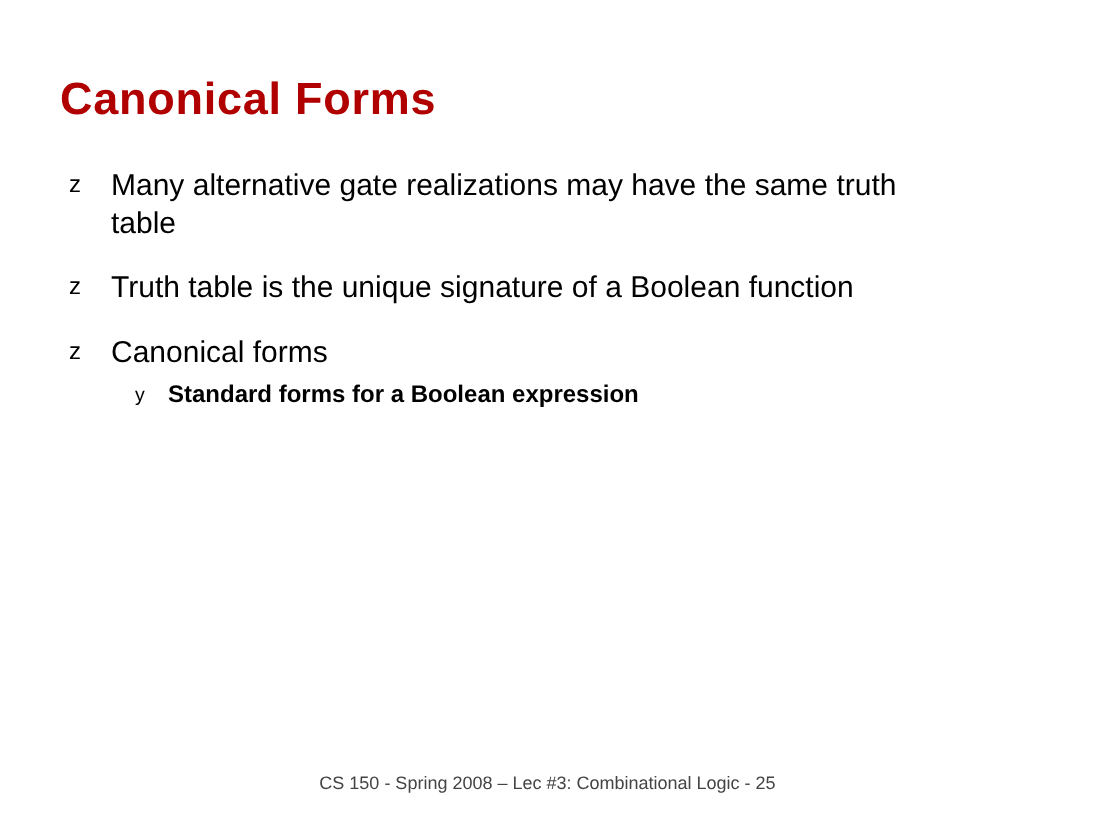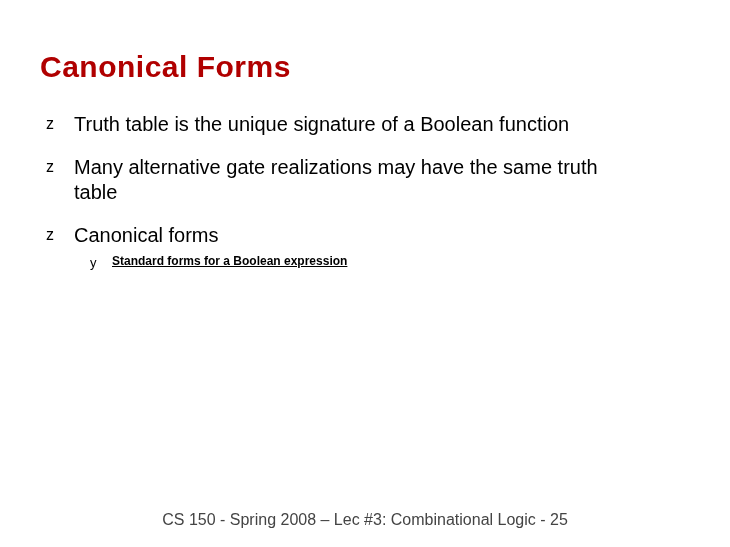--- a/index.html
+++ b/index.html
@@ -3,36 +3,36 @@
 <meta charset="utf-8">
 <style>
   * { margin: 0; padding: 0; box-sizing: border-box; }
   html, body { width: 730px; height: 547px; background: #ffffff; font-family: "Comic Sans MS", "Comic Sans", cursive, sans-serif; color: #000; }
   .slide { width: 642px; height: 547px; position: relative; padding: 50px 40px 16px 40px; }
   .title { font-size: 30px; font-weight: bold; color: #b00000; margin-bottom: 28px; letter-spacing: 0.5px; }
   .level1 { list-style: none; margin: 0 0 18px 6px; }
   .level1 > li { font-size: 20px; margin-bottom: 18px; position: relative; padding-left: 28px; line-height: 1.25; }
   .level1 > li::before { content: "z"; font-family: "Wingdings", sans-serif; position: absolute; left: 0; top: 2px; font-size: 16px; }
   .level2 { list-style: none; margin: 6px 0 0 16px; }
-  .level2 > li { font-size: 12px; font-weight: bold; margin-bottom: 2px; position: relative; padding-left: 22px; line-height: 1.3; text-decoration: underline; }
+  .level2 > li { font-size: 16px; font-weight: bold; margin-bottom: 2px; position: relative; padding-left: 22px; line-height: 1.3; }
   .level2 > li::before { content: "y"; font-family: "Wingdings", sans-serif; position: absolute; left: 0; top: 1px; font-size: 13px; font-weight: normal; }
-  .footer { position: absolute; bottom: 18px; left: 0; width: 730px; text-align: center; font-family: Arial, Helvetica, sans-serif; font-size: 16px; color: #444; }
+  .footer { position: absolute; bottom: 18px; left: 0; width: 730px; text-align: center; font-family: Arial, Helvetica, sans-serif; font-size: 12px; color: #444; }
 </style>
 </head>
 <body>
 
 <div class="slide">
   <h1 class="title">Canonical Forms</h1>
 
   <ul class="level1">
     <li>
-      <span>Truth table is the unique signature of a Boolean function</span>
+      <span>Many alternative gate realizations may have the same truth table</span>
     </li>
     <li>
-      <span>Many alternative gate realizations may have the same truth table</span>
+      <span>Truth table is the unique signature of a Boolean function</span>
     </li>
     <li>
       <span>Canonical forms</span>
       <ul class="level2">
         <li>
           <span>Standard forms for a Boolean expression</span>
         </li>
       </ul>
     </li>
   </ul>

